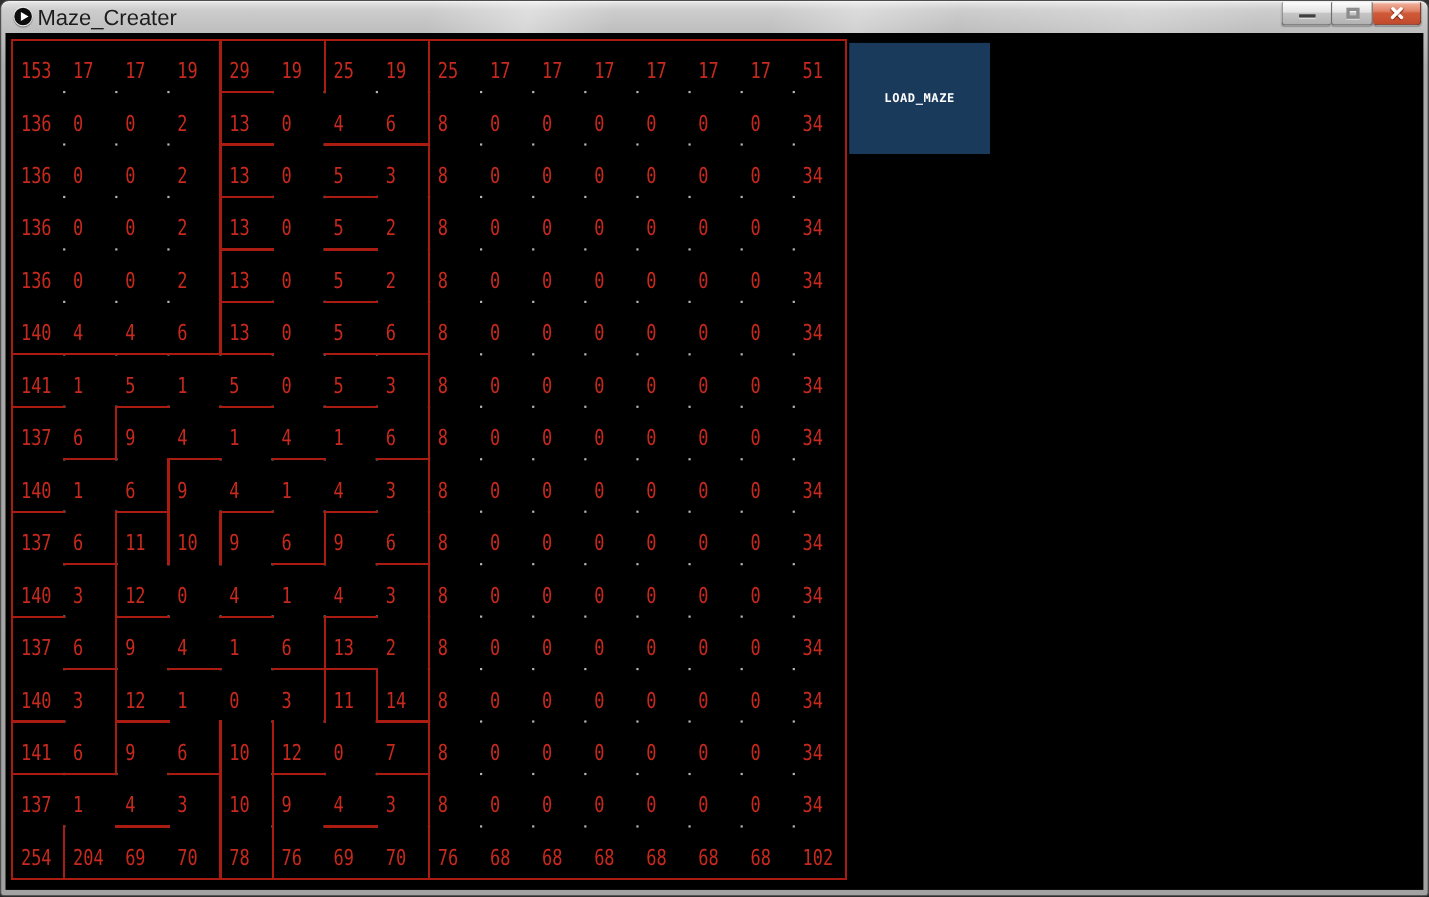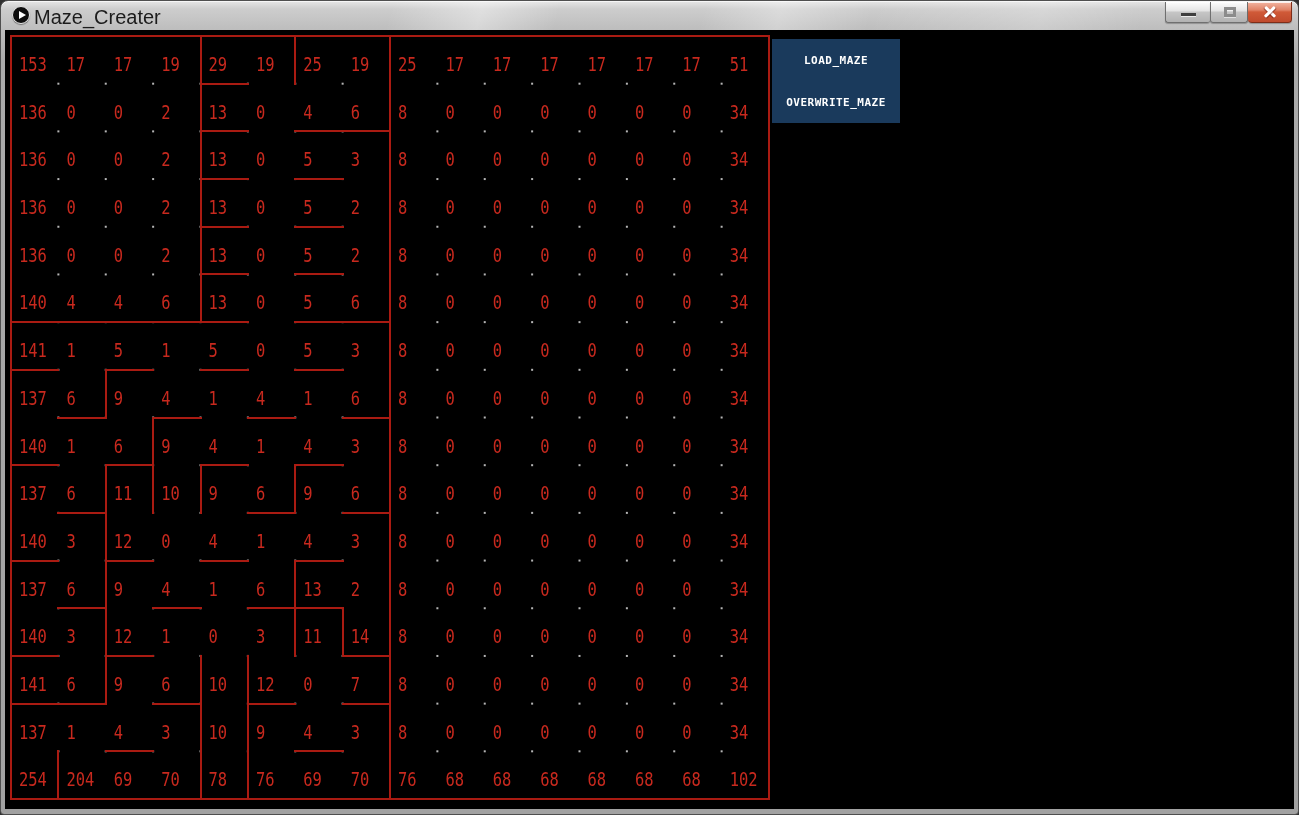--- a/index.html
+++ b/index.html
@@ -41,21 +41,21 @@
         background:#fff;border-radius:1px;box-shadow:0 1px 1px rgba(90,10,0,.55);}
   .glyph-close::before{transform:rotate(45deg);}
   .glyph-close::after{transform:rotate(-45deg);}
 
   
   .content{position:absolute;left:4px;right:4px;top:29px;bottom:5px;background:#000;overflow:hidden;}
   svg#maze{position:absolute;left:0;top:0;}
   svg#maze text{font-family:"DejaVu Sans Mono","Liberation Mono",monospace;font-size:20px;}
 
   
-  .btn-panel{position:absolute;left:767px;top:9px;width:128px;height:84px;display:flex;flex-direction:column;}
+  .btn-panel{position:absolute;left:767px;top:9px;width:128px;height:101px;display:flex;flex-direction:column;}
   .maze-btn{flex:1;display:flex;align-items:center;justify-content:center;cursor:pointer;
             background:#1a3a5c;color:#fff;font-family:"DejaVu Sans Mono","Liberation Mono",monospace;
             font-size:11px;font-weight:bold;letter-spacing:.5px;}
 </style>
 </head>
 <body>
 
 <div class="stage">
   <div class="window">
 
@@ -808,18 +808,17 @@
           <text x="440.38" y="756.31" fill="#c8291e" textLength="18.6" lengthAdjust="spacingAndGlyphs">68</text>
           <text x="487.75" y="756.31" fill="#c8291e" textLength="18.6" lengthAdjust="spacingAndGlyphs">68</text>
           <text x="535.13" y="756.31" fill="#c8291e" textLength="18.6" lengthAdjust="spacingAndGlyphs">68</text>
           <text x="582.50" y="756.31" fill="#c8291e" textLength="18.6" lengthAdjust="spacingAndGlyphs">68</text>
           <text x="629.88" y="756.31" fill="#c8291e" textLength="18.6" lengthAdjust="spacingAndGlyphs">68</text>
           <text x="677.25" y="756.31" fill="#c8291e" textLength="18.6" lengthAdjust="spacingAndGlyphs">68</text>
           <text x="724.63" y="756.31" fill="#c8291e" textLength="27.9" lengthAdjust="spacingAndGlyphs">102</text>
         </svg>
       <div class="btn-panel">
         <div class="maze-btn" style="background: rgb(26, 58, 92); color: rgb(255, 255, 255);">LOAD_MAZE</div>
-        <div class="maze-btn" style="background: rgb(26, 58, 92); color: rgb(255, 255, 255);">OVERWRITE_MAZE</div>
       </div>
     </div>
 
   </div>
 </div>
 
 </body></html>

